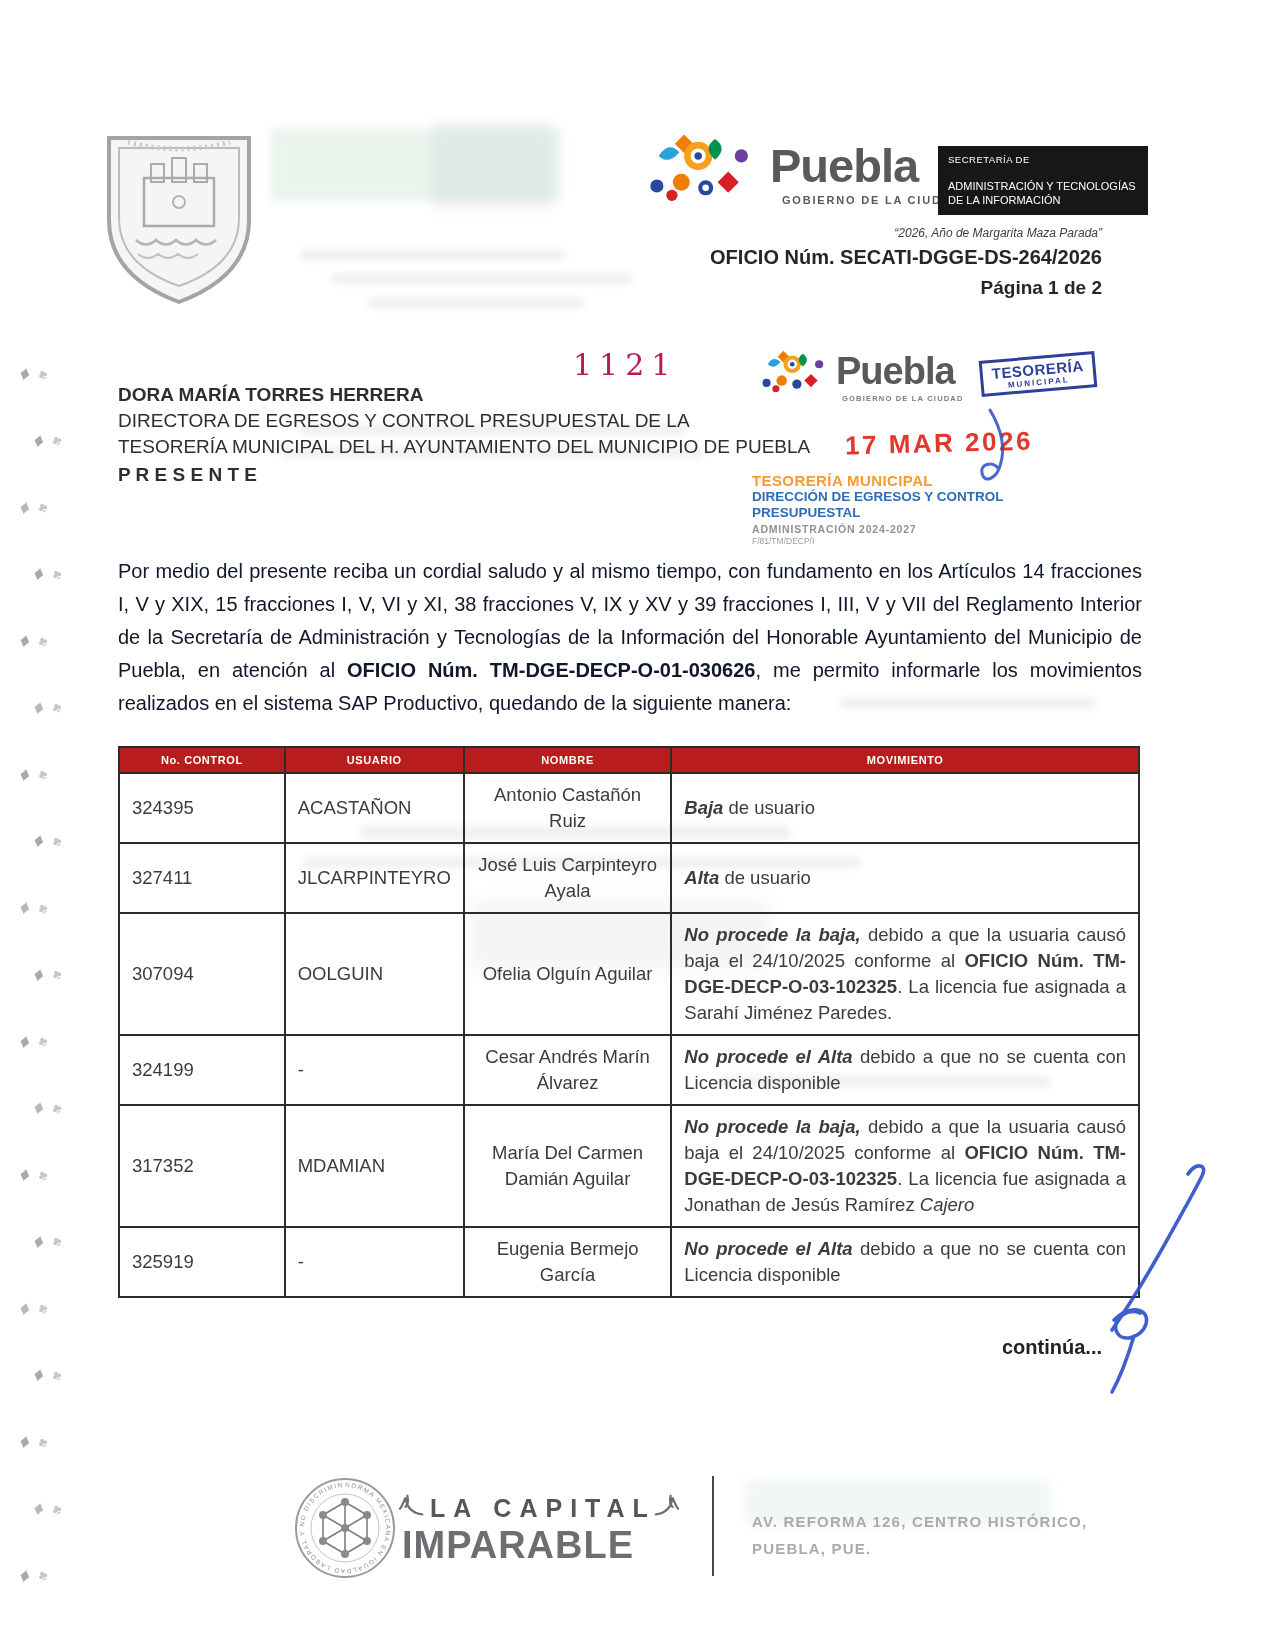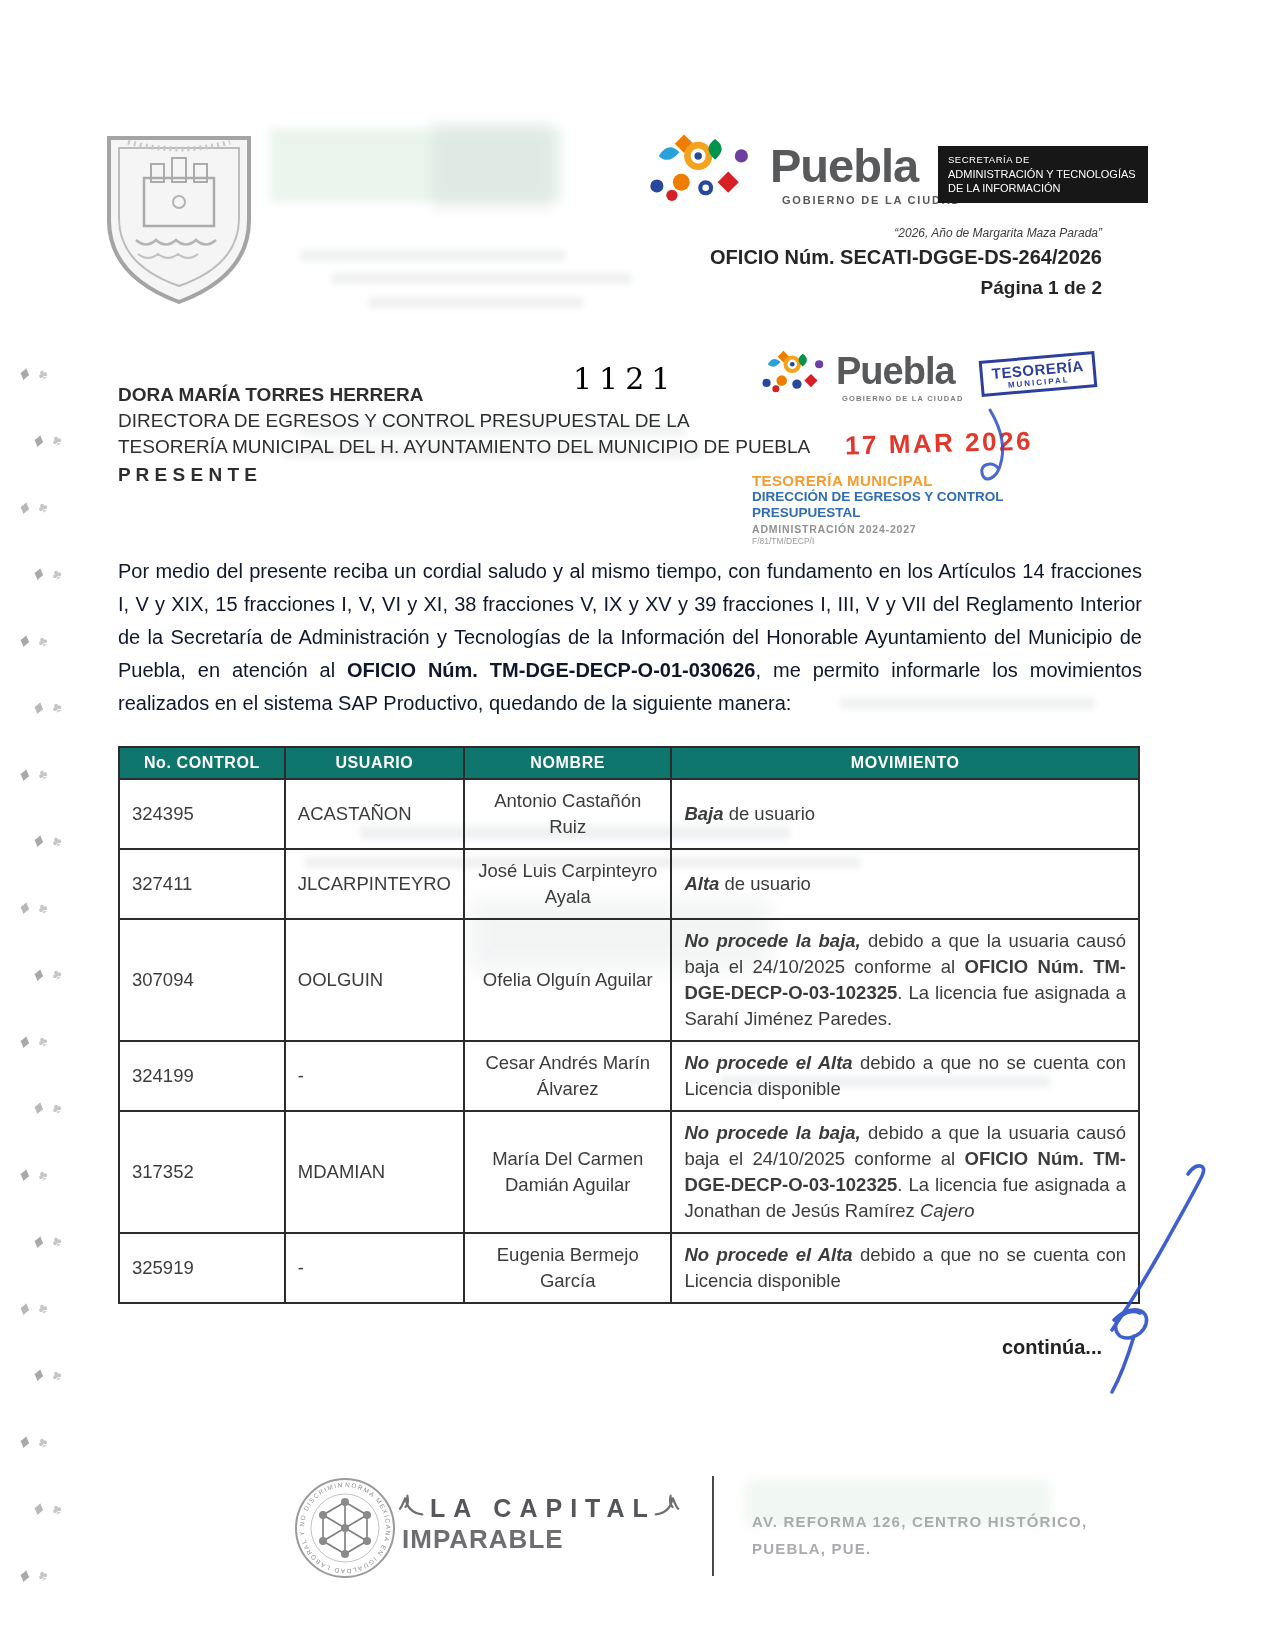--- a/index.html
+++ b/index.html
@@ -19,29 +19,29 @@
   .orn-row .o1{font-size:20px;color:#a9a9a9;transform:rotate(14deg)}
   .orn-row .o2{font-size:14px;color:#c6c6c6;transform:rotate(-24deg)}
   .orn-row:nth-child(3n) .o1{color:#b8b8b8}
 
   
   .crest{position:absolute;left:88px;top:112px;width:182px;height:198px;z-index:2;opacity:.9}
   .talavera{position:absolute;left:640px;top:126px;width:122px;height:88px;z-index:2}
   .brand{position:absolute;left:770px;top:138px;font-size:47px;font-weight:800;letter-spacing:-1px;color:#58595b;z-index:2}
   .brand-tag{position:absolute;left:782px;top:194px;font-size:11px;font-weight:700;letter-spacing:1.8px;color:#58595b;z-index:2}
   .sec-box{position:absolute;left:938px;top:146px;width:210px;background:#171717;color:#fff;padding:8px 10px;z-index:2}
-  .sec-box .l1{font-size:9.5px;letter-spacing:.5px;margin-bottom:2px}
+  .sec-box .l1{font-size:9.5px;letter-spacing:.5px;margin-bottom:14px}
   .sec-box .l2,.sec-box .l3{font-size:11px;font-weight:400;line-height:14px}
   .head-right{position:absolute;left:640px;top:226px;width:462px;text-align:right;z-index:2}
   .legend{font-style:italic;font-size:12px;color:#3d3d3d}
   .oficio{font-weight:700;font-size:20px;margin-top:6px;color:#262626}
   .pagenum{font-weight:700;font-size:19px;margin-top:8px;color:#262626}
 
   
-  .folio{position:absolute;left:573px;top:361px;font-family:"DejaVu Serif",serif;font-size:30px;letter-spacing:7px;color:#000000;z-index:3}
+  .folio{position:absolute;left:573px;top:347px;font-family:"DejaVu Serif",serif;font-size:30px;letter-spacing:7px;color:#be185d;z-index:3}
   .recipient{position:absolute;left:118px;top:382px;font-size:19px;line-height:26px;color:#2e2e2e;z-index:2}
   .recipient .r-name{font-weight:700}
   .recipient .r-presente{font-weight:700;margin-top:2px}
 
   
   .stamp-talavera{position:absolute;left:756px;top:346px;width:76px;height:54px;z-index:2}
   .stamp-brand{position:absolute;left:836px;top:350px;font-size:38px;font-weight:800;letter-spacing:-1px;color:#58595b;z-index:2}
   .stamp-brand-tag{position:absolute;left:842px;top:394px;font-size:7.5px;font-weight:700;letter-spacing:1.2px;color:#7b7b7b;z-index:2}
   .stamp-box{position:absolute;left:980px;top:356px;transform:rotate(-5deg);border:3px solid #2d3f9c;background:rgba(255,255,255,.92);padding:2px 9px;text-align:center;z-index:2}
   .stamp-box .sb1{font-size:15px;font-weight:700;color:#2d3f9c;letter-spacing:.5px}
@@ -51,37 +51,37 @@
   .stamp-center .sc1{font-size:15px;font-weight:700;color:#f59b31;letter-spacing:.4px}
   .stamp-center .sc2{font-size:13.5px;font-weight:700;color:#2f6cb3;line-height:16px}
   .stamp-center .sc3{font-size:10.5px;font-weight:700;color:#8f9193;letter-spacing:.8px;margin-top:2px}
   .stamp-center .sc4{font-size:8.5px;color:#9a9a9a;margin-top:1px}
 
   
   .bodytext{position:absolute;left:118px;top:555px;width:1024px;font-size:20px;line-height:33px;text-align:justify;color:#0f172a;z-index:2}
 
   
   .movs{position:absolute;left:118px;top:746px;width:1022px;border-collapse:collapse;z-index:2}
-  .movs th{background:#0f766e;color:#fff;font-size:16px;font-weight:700;letter-spacing:.6px;padding:6px 4px;border:2px solid #2c2c2c}
+  .movs th{background:#b91c1c;color:#fff;font-size:11px;font-weight:700;letter-spacing:.6px;padding:6px 4px;border:2px solid #2c2c2c}
   .movs td{border:2px solid #2c2c2c;font-size:18.5px;vertical-align:middle;padding:8px 12px;line-height:26px;color:#3c3c3c;background:transparent}
   .col-control{width:168px;text-align:left}
   .col-usuario{width:166px;text-align:left}
   .col-nombre{width:210px;text-align:center;padding-left:18px;padding-right:18px}
   .col-mov{width:478px;text-align:justify}
 
   .continua{position:absolute;left:640px;top:1336px;width:462px;text-align:right;font-weight:700;font-size:20px;color:#222;z-index:2}
 
   
   .pen{position:absolute;z-index:5}
 
   
   .seal{position:absolute;left:293px;top:1476px;width:104px;height:104px;z-index:2}
   .swirl{position:absolute;z-index:2}
   .slogan-top{position:absolute;left:430px;top:1494px;font-size:25px;font-weight:700;letter-spacing:8px;color:#55565a;z-index:2}
-  .slogan-bottom{position:absolute;left:402px;top:1524px;font-size:26px;font-weight:700;letter-spacing:1px;color:#6d6e71;z-index:2}
+  .slogan-bottom{position:absolute;left:402px;top:1524px;font-size:38px;font-weight:700;letter-spacing:1px;color:#6d6e71;z-index:2}
   .fdivider{position:absolute;left:712px;top:1476px;width:2px;height:100px;background:#474747;z-index:2}
   .address{position:absolute;left:752px;top:1508px;font-size:15px;font-weight:700;letter-spacing:1.2px;line-height:27px;color:#a9abae;z-index:2}
 </style>
 </head>
 <body>
 
 <div class="page">
 
   <div class="ghost" style="left:270px;top:128px;width:292px;height:74px;background:#7fbf95;opacity:.16;filter:blur(5px)"></div>
   <div class="ghost" style="left:432px;top:120px;width:120px;height:90px;opacity:.10;filter:blur(6px)"></div>

